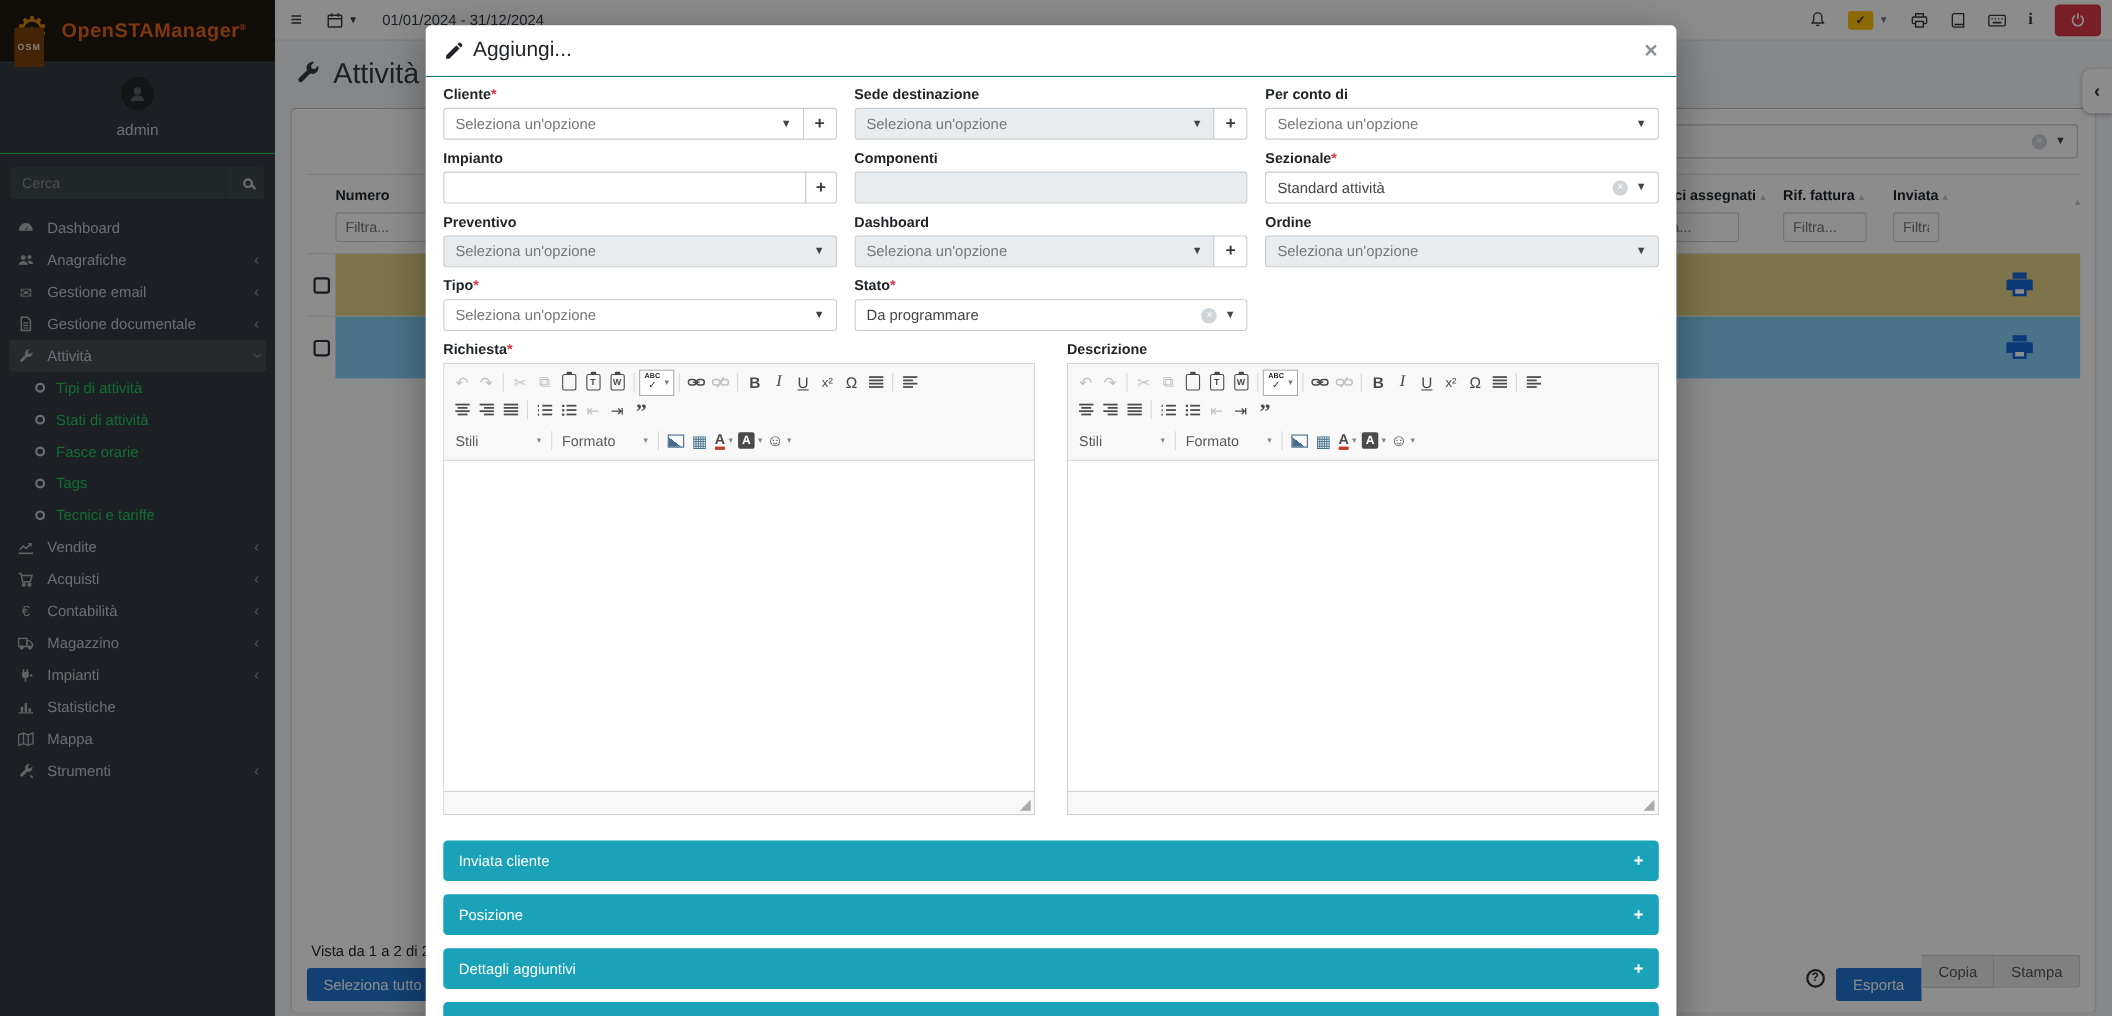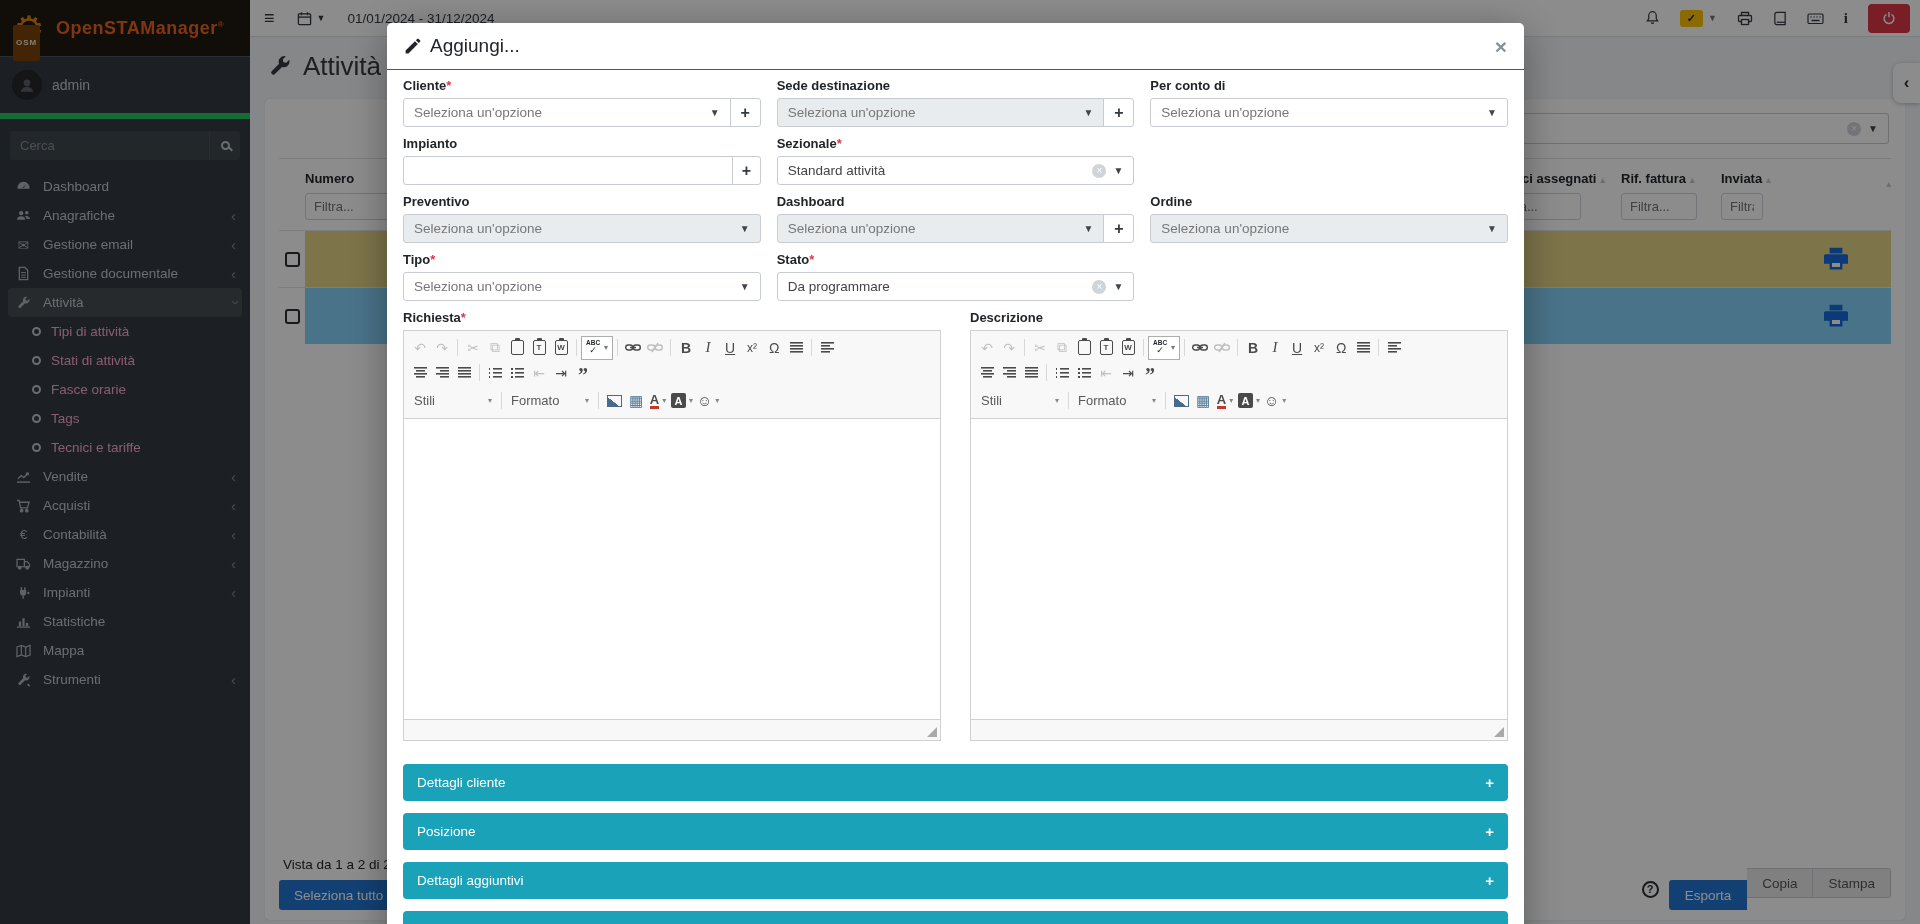--- a/index.html
+++ b/index.html
@@ -10,37 +10,37 @@
   }
   .app { display:flex; width:100%; height:100%; }
 
   
   .sidebar { width:250px; flex-shrink:0; background:#343a40; color:#c2c7d0; position:relative; z-index:1; }
   .brand { height:57px; background:#1f1811; display:flex; align-items:center; gap:8px; padding:0 10px; border-bottom:1px solid #4b545c; }
   .gear { font-size:34px; line-height:34px; color:#d9820f; position:relative; width:38px; text-align:center; }
   .osm-chip { position:absolute; left:3px; top:14px; background:#7a4208; color:#f5e3c8; font-size:8px; font-weight:bold; padding:1px 3px; border-radius:2px; letter-spacing:1px; }
   .brand-text { font-weight:bold; font-size:18px; letter-spacing:.5px; white-space:nowrap; }
   .brand-text sup { font-size:8px; }
-  .user-panel { display:flex; align-items:center; gap:10px; padding:13px 12px; border-bottom:6px solid #22c55e; }
+  .user-panel { display:flex; align-items:center; gap:10px; padding:13px 12px; border-bottom:1px solid #22c55e;flex-direction:column; }
   .avatar { width:30px; height:30px; border-radius:50%; background:#23272b; display:flex; align-items:center; justify-content:center; color:#5a6268; }
   .user-name { font-size:14px; color:#c2c7d0; }
   .search { display:flex; margin:12px 10px 10px; }
   .search input { flex:1; height:29px; background:#3f474e; border:0; border-radius:3px 0 0 3px; color:#fff; padding:0 10px; font-size:13px; font-family:inherit; }
   .search input::placeholder { color:#8a9198; }
   .search-btn { width:31px; height:29px; background:#3f474e; border-radius:0 3px 3px 0; display:flex; align-items:center; justify-content:center; border-left:1px solid #4a525a; }
   .mag { width:9px; height:9px; border:2px solid #c2c7d0; border-radius:50%; position:relative; }
   .mag::after { content:""; position:absolute; width:5px; height:2px; background:#c2c7d0; transform:rotate(45deg); right:-5px; bottom:-2px; }
   .nav { padding:2px 8px; }
   .nav-item { display:flex; align-items:center; gap:10px; height:29px; padding:0 6px; font-size:13.5px; color:#c2c7d0; border-radius:4px; }
   .nav-item .ico { width:19px; text-align:center; color:#b0b5bb; display:flex; justify-content:center; }
   .nav-item .ico svg { display:block; }
   .nav-item.active { background:rgba(255,255,255,.10); }
   .chev { margin-left:auto; color:#868c93; font-size:15px; line-height:1; }
   .chev.down { transform:rotate(-90deg); }
-  .sub-item { display:flex; align-items:center; gap:10px; height:29px; padding:0 6px 0 24px; font-size:13.5px; color:#f9a8d4; }
+  .sub-item { display:flex; align-items:center; gap:10px; height:29px; padding:0 6px 0 24px; font-size:13.5px; color:#22c55e; }
   .o-circle { width:9px; height:9px; border:2px solid #c2c7d0; border-radius:50%; flex-shrink:0; }
 
   
   .main { flex:1; display:flex; flex-direction:column; min-width:0; position:relative; }
   .navbar { height:37px; background:#fff; border-bottom:1px solid #dee2e6; display:flex; align-items:center; gap:22px; padding:0 14px; color:#343a40; }
   .hamb { font-size:18px; line-height:1; }
   .cal-wrap { display:flex; align-items:center; gap:5px; }
   .caret-sm { font-size:9px; color:#343a40; }
   .date-range { font-size:13.5px; }
   .nb-right { margin-left:auto; display:flex; align-items:center; gap:20px; }
@@ -538,20 +538,24 @@
 
     <div class="grid3">
       <div class="fgroup">
         <span class="flabel">Impianto</span>
         <div class="igroup">
           <input class="finput" style="">
           <span class="addbtn">+</span>
         </div>
       </div>
       <div class="fgroup">
+        <span class="flabel">Componenti</span>
+        <input class="finput disabled" style="border-radius: 3px;" disabled="">
+      </div>
+      <div class="fgroup">
         <span class="flabel"><span>Sezionale</span><span class="req">*</span></span>
         <div class="fsel" style="border-radius:3px">
             <span class="sel-val">Standard attività</span>
             <span class="sel-right">
               <span class="clear-x">×</span>
               <span class="caret-dn">▼</span>
             </span>
           </div>
       </div>
     </div>
@@ -833,21 +837,21 @@
           <div class="editor-body"></div>
           <div class="editor-foot">
               <span class="rsz"></span>
             </div>
         </div>
       </div>
     </div>
 
     <div class="panels">
       <div class="panel" style="background: rgb(26, 162, 184);">
-          <span>Dettagli cliente</span>
+          <span>Inviata cliente</span>
           <span class="pplus">+</span>
         </div>
       <div class="panel" style="background: rgb(26, 162, 184);">
           <span>Posizione</span>
           <span class="pplus">+</span>
         </div>
       <div class="panel" style="background: rgb(26, 162, 184);">
           <span>Dettagli aggiuntivi</span>
           <span class="pplus">+</span>
         </div>

